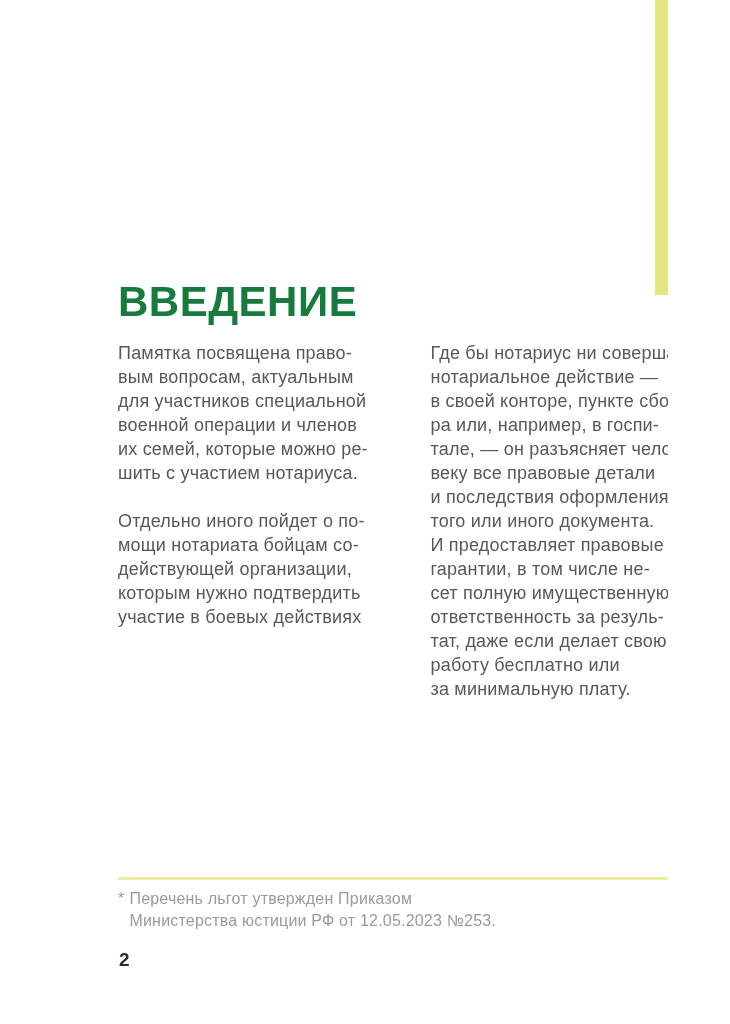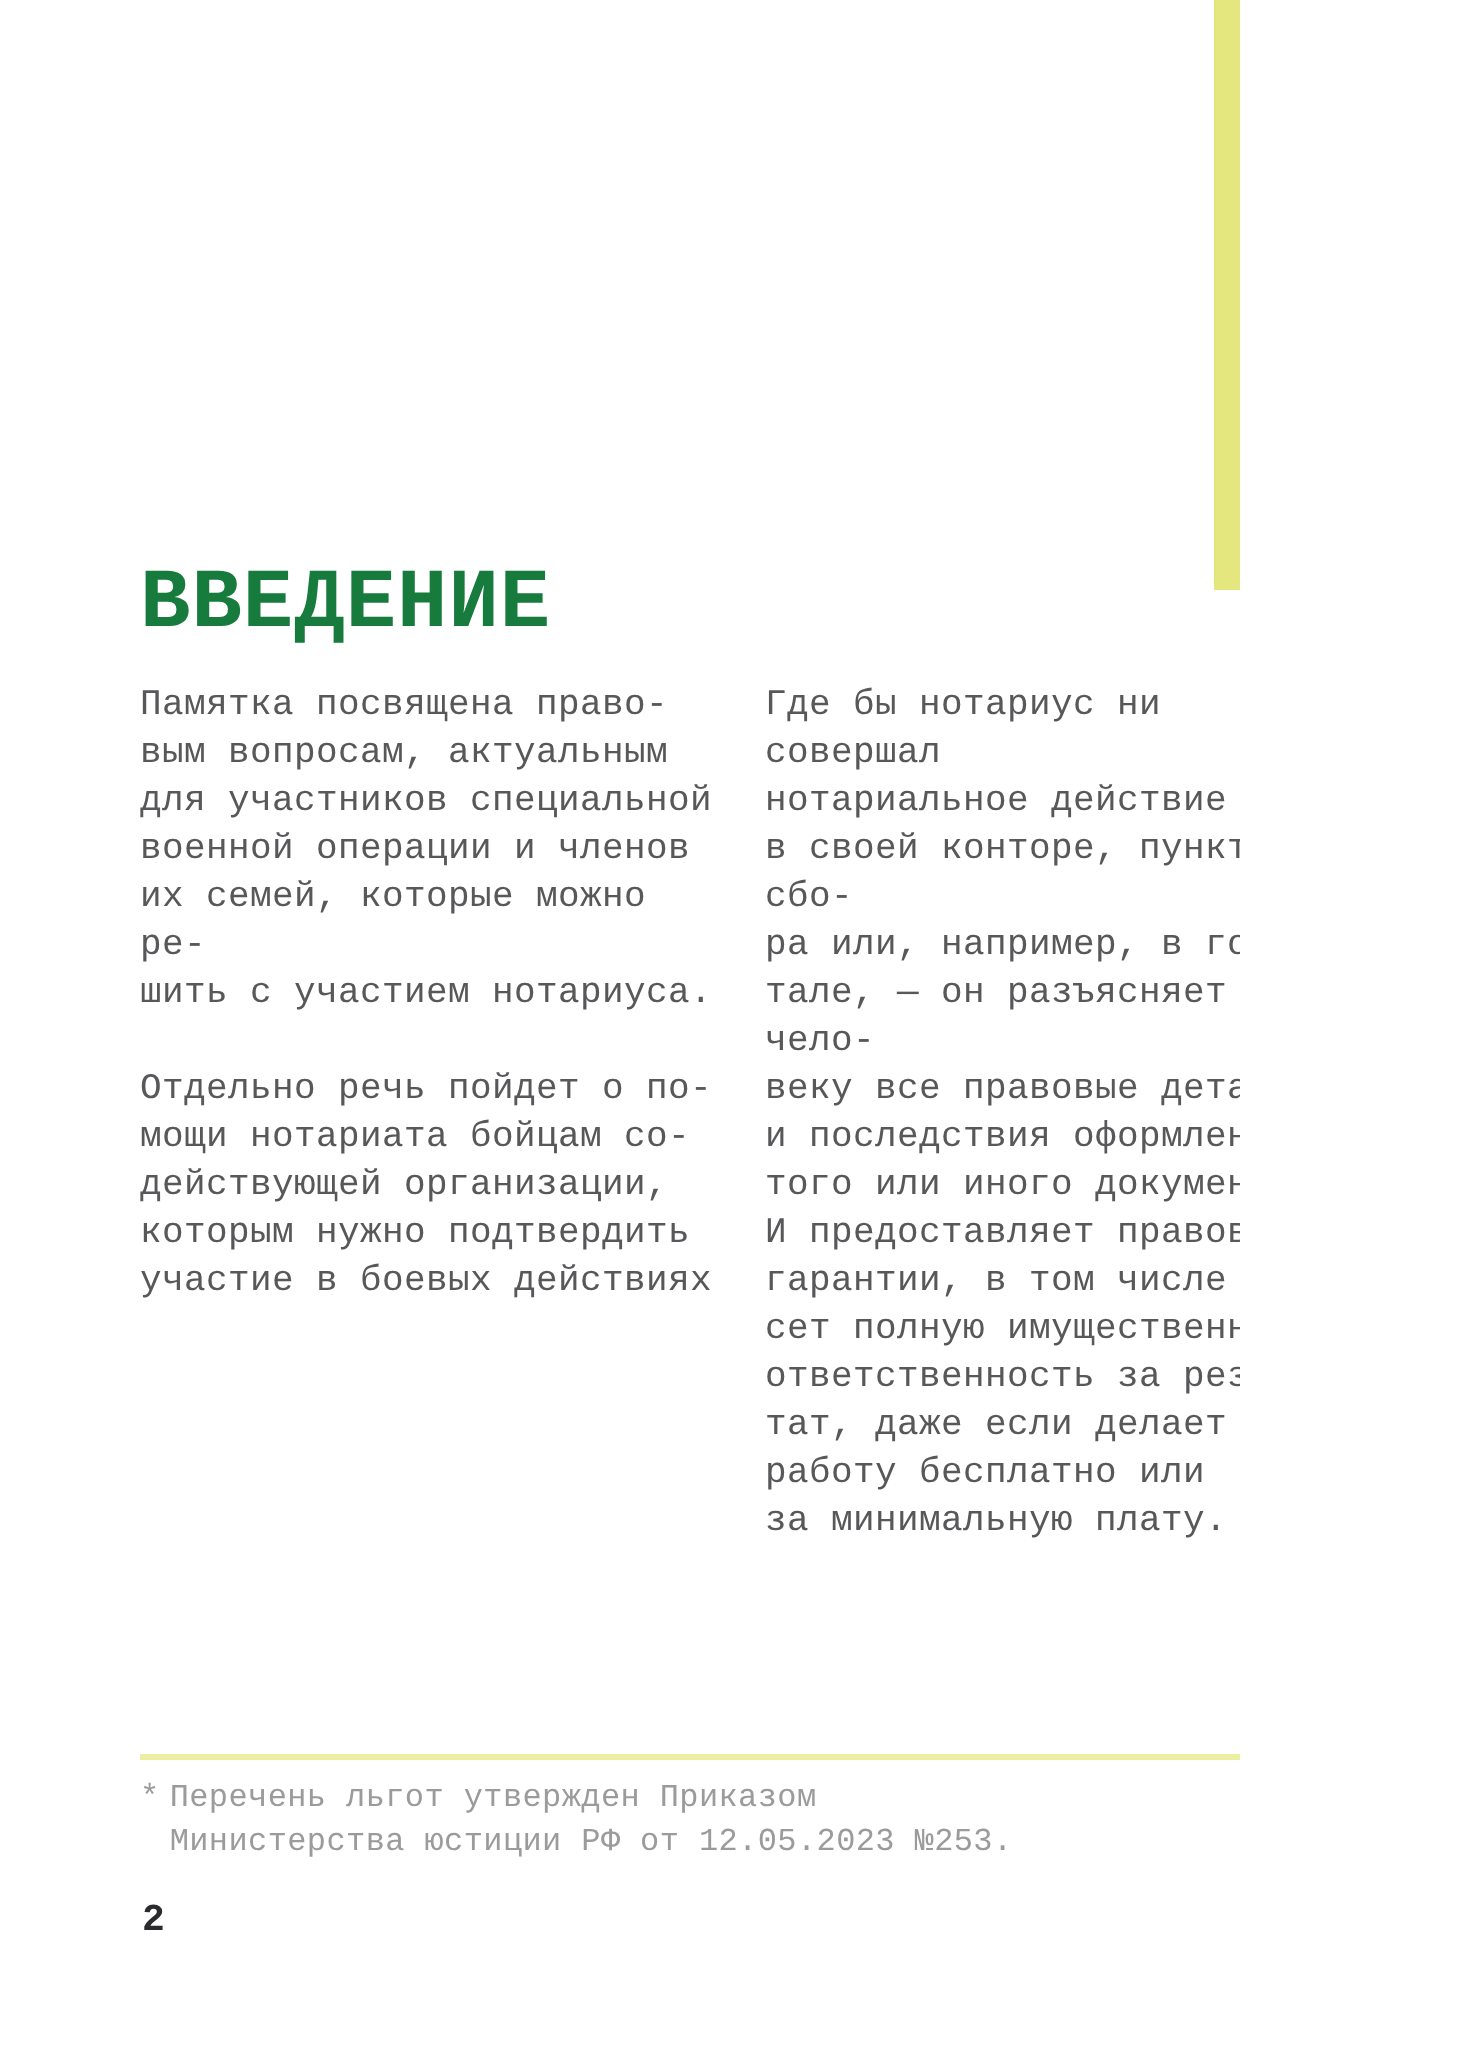--- a/index.html
+++ b/index.html
@@ -2,21 +2,22 @@
 <html style="--title-green: #177B3D; --accent-yellow: #E4E77E; --divider-yellow: #ECEFA2; --body-text: #58585B; --footnote-text: #9B9B9D; --page-number-color: #2B2B2E;"><head>
 <meta charset="utf-8">
 <style>
   html, body { margin: 0; padding: 0; background: #ffffff; }
   .page {
     position: relative;
     width: 620px;
     height: 1024px;
     background: #ffffff;
     overflow: hidden;
-    font-family: Liberation Mono, monospace;
+    font-family: Liberation Sans, sans-serif;
+    margin-left: 48px;
   }
   .accent-bar {
     position: absolute;
     top: 0;
     right: 0;
     width: 13px;
     height: 295px;
     background: var(--accent-yellow, #E4E77E);
   }
   .page-title {
@@ -87,21 +88,21 @@
   <h1 class="page-title">ВВЕДЕНИЕ</h1>
 
   <div class="columns">
     <div class="column">
       <div class="para">Памятка посвящена право-
 вым вопросам, актуальным
 для участников специальной
 военной операции и членов
 их семей, которые можно ре-
 шить с участием нотариуса.</div>
-      <div class="para">Отдельно речь пойдет о по-
+      <div class="para">Отдельно иного пойдет о по-
 мощи нотариата бойцам со-
 действующей организации,
 которым нужно подтвердить
 участие в боевых действиях</div>
     </div>
     <div class="column">
       <div class="para">Где бы нотариус ни совершал
 нотариальное действие —
 в своей конторе, пункте сбо-
 ра или, например, в госпи-

